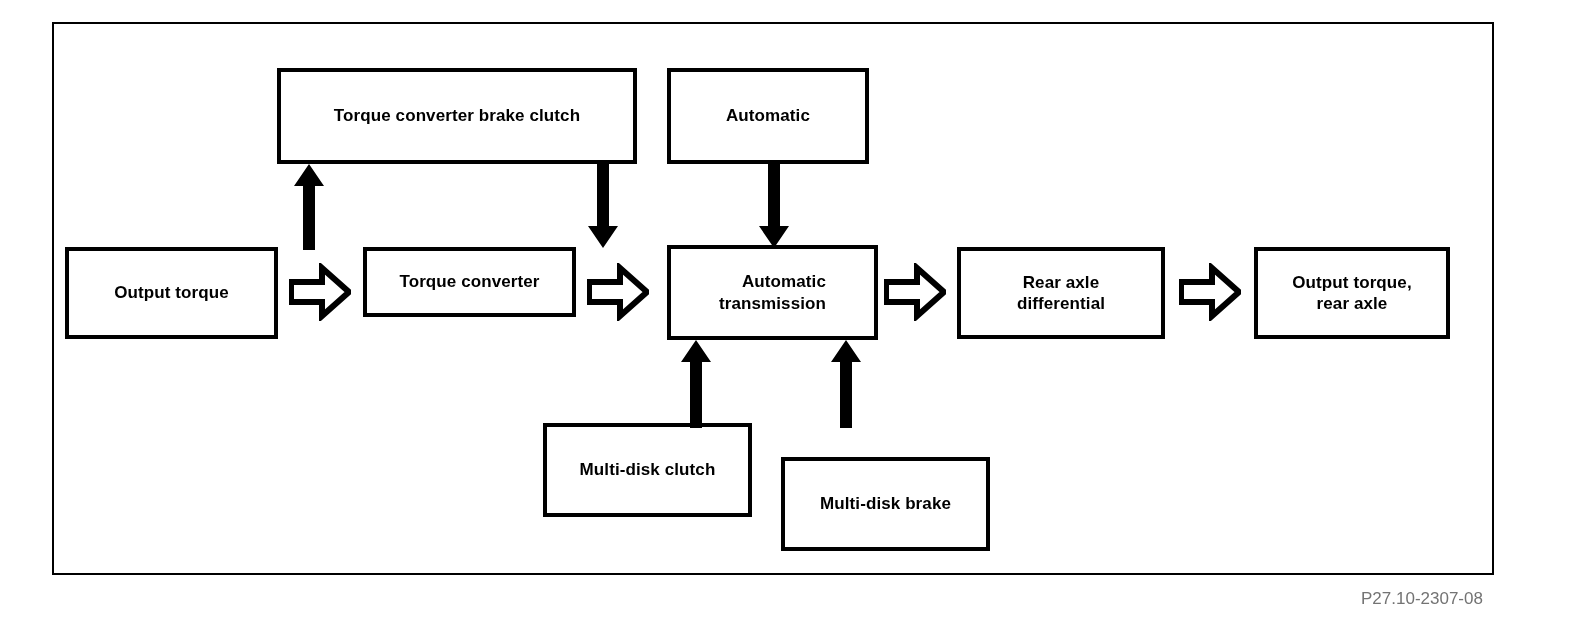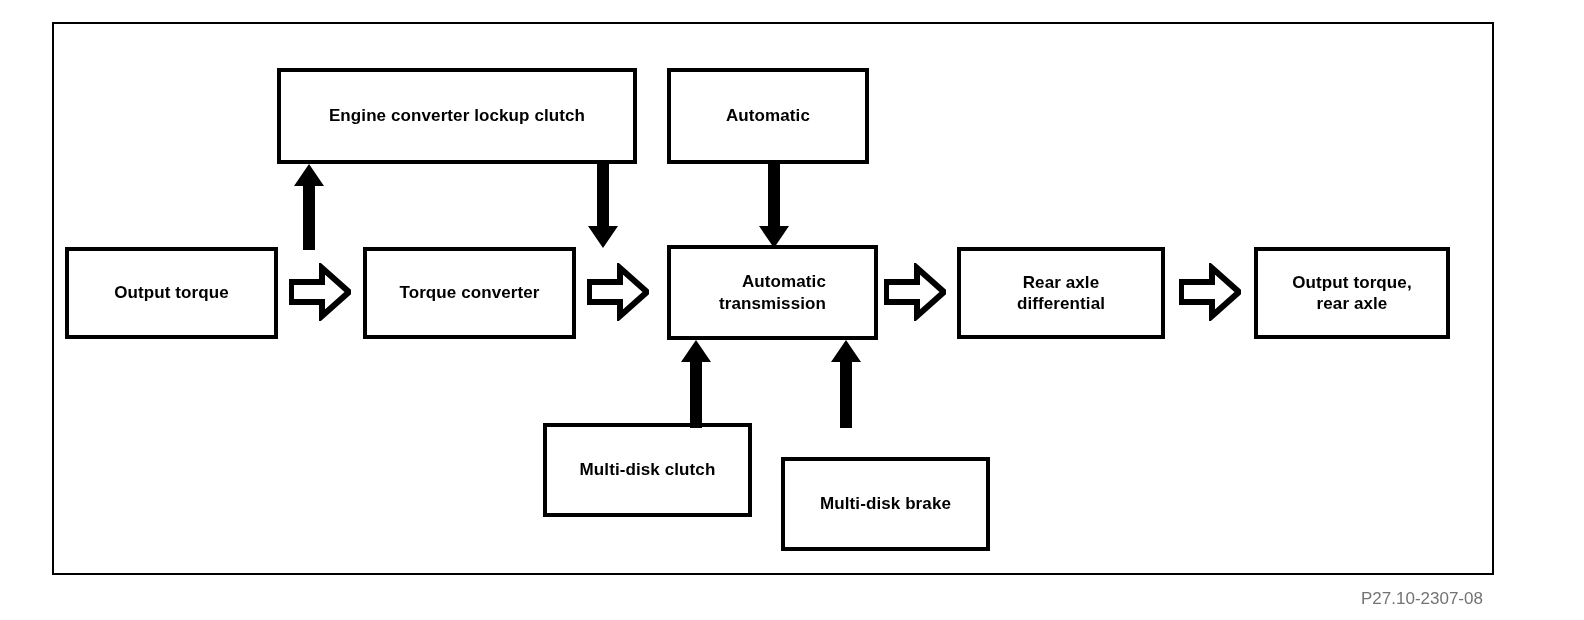--- a/index.html
+++ b/index.html
@@ -73,32 +73,32 @@
   }
 </style>
 </head>
 <body>
 
 <div id="diagram-root">
 
   <div class="outer-frame"></div>
 
   <div class="node-box" style="left:277px; top:68px; width:360px; height:96px;">
-    <span class="node-label">Engine converter lockup clutch</span>
+    <span class="node-label">Torque converter brake clutch</span>
   </div>
 
   <div class="node-box" style="left:667px; top:68px; width:202px; height:96px;">
     <span class="node-label">Automatic</span>
   </div>
 
   <div class="node-box" style="left:65px; top:247px; width:213px; height:92px;">
     <span class="node-label">Output torque</span>
   </div>
 
-  <div class="node-box" style="left:363px; top:247px; width:213px; height:92px;">
+  <div class="node-box" style="left:363px; top:247px; width:213px; height:70px;">
     <span class="node-label">Torque converter</span>
   </div>
 
   <div class="node-box" style="left:667px; top:245px; width:211px; height:95px;text-align:right;">
     <span class="node-label">Automatic
 transmission</span>
   </div>
 
   <div class="node-box" style="left:957px; top:247px; width:208px; height:92px;">
     <span class="node-label">Rear axle

